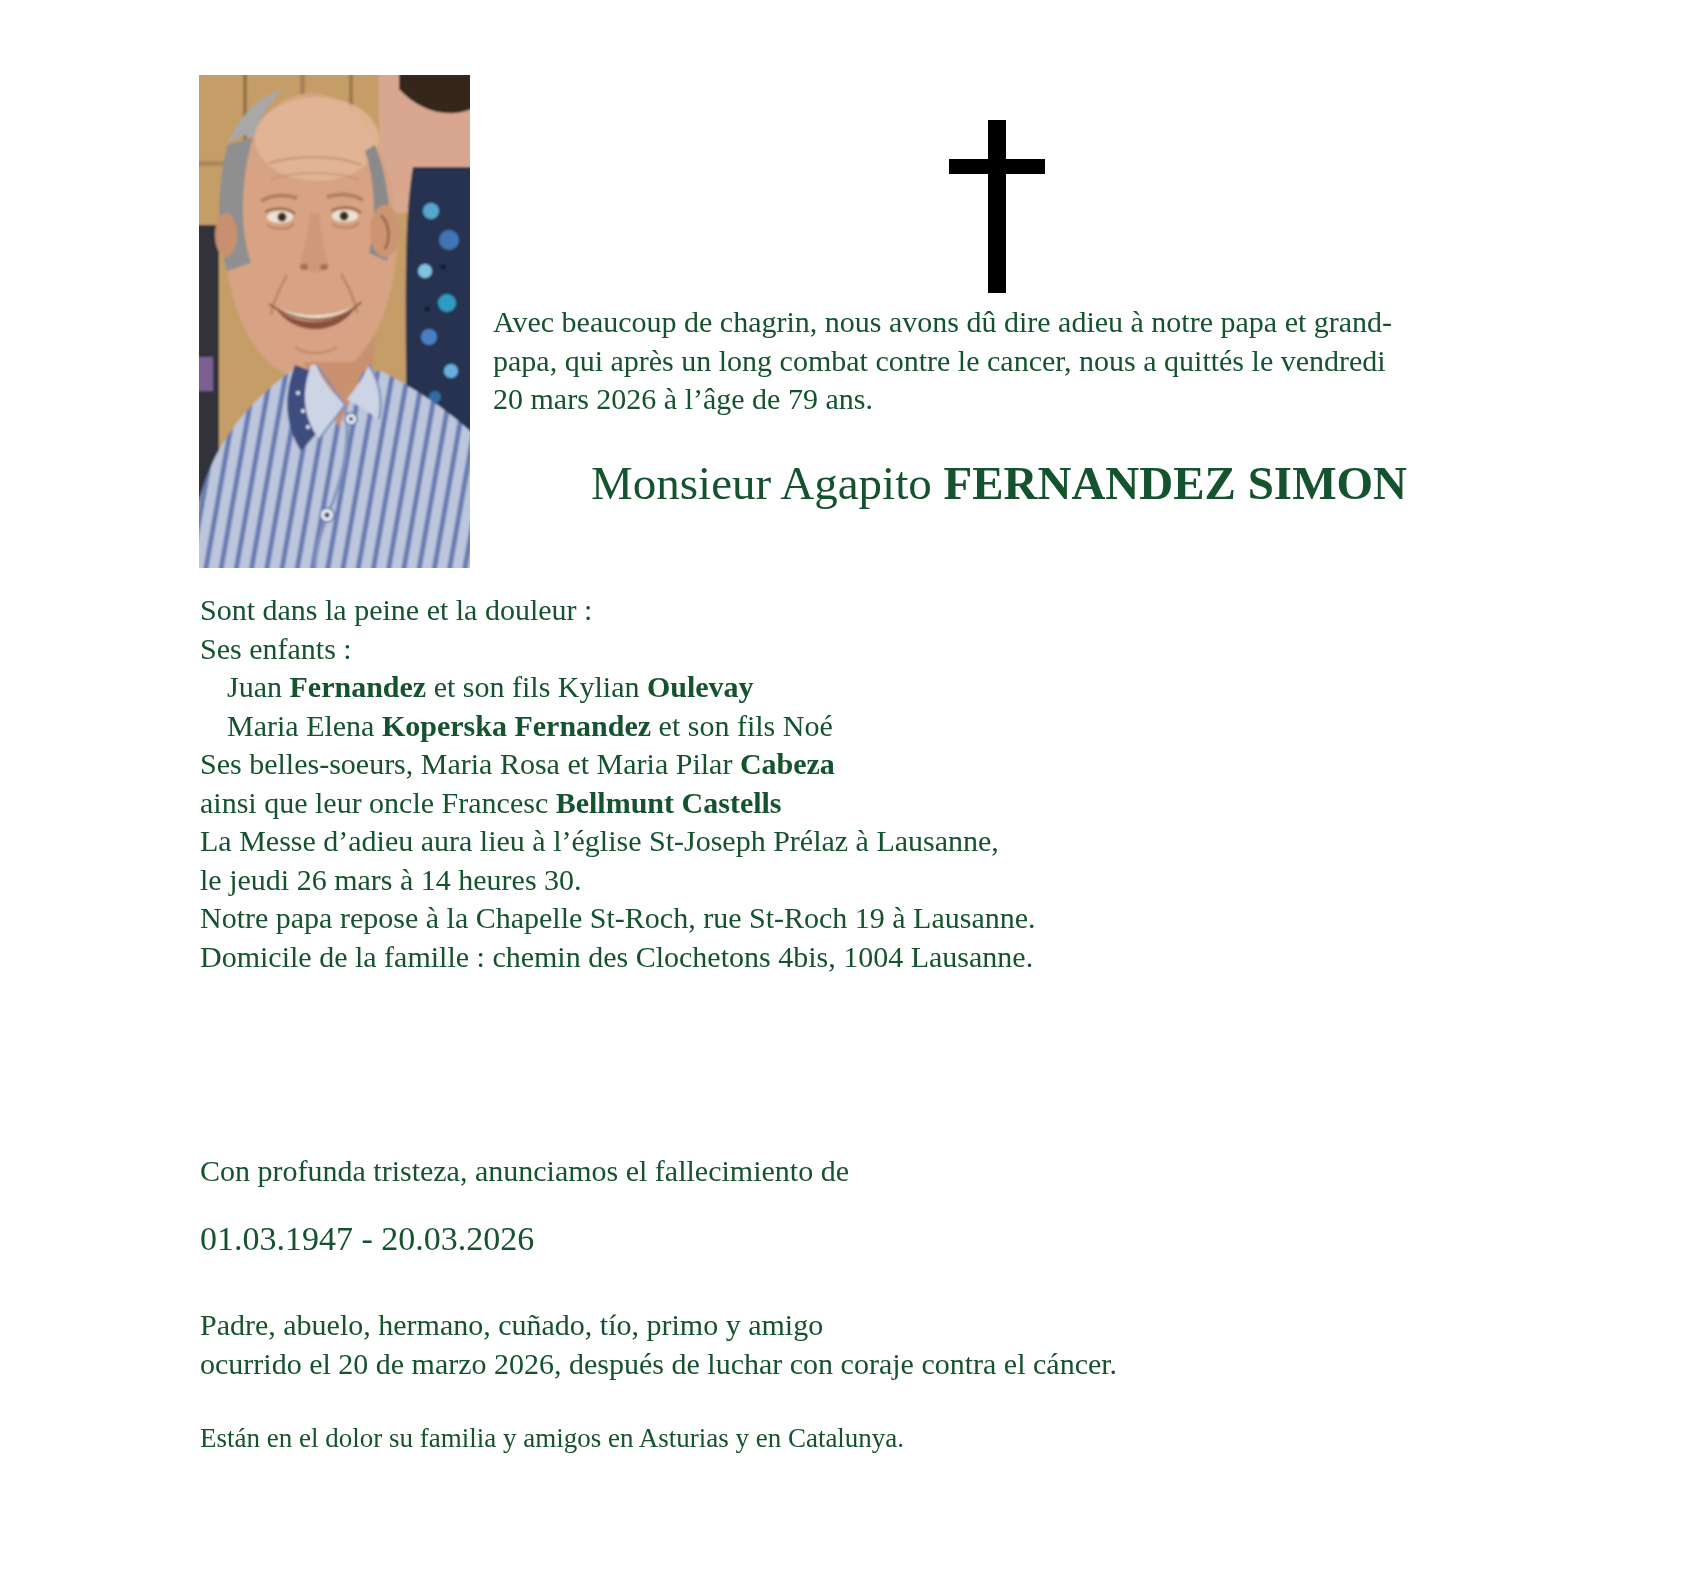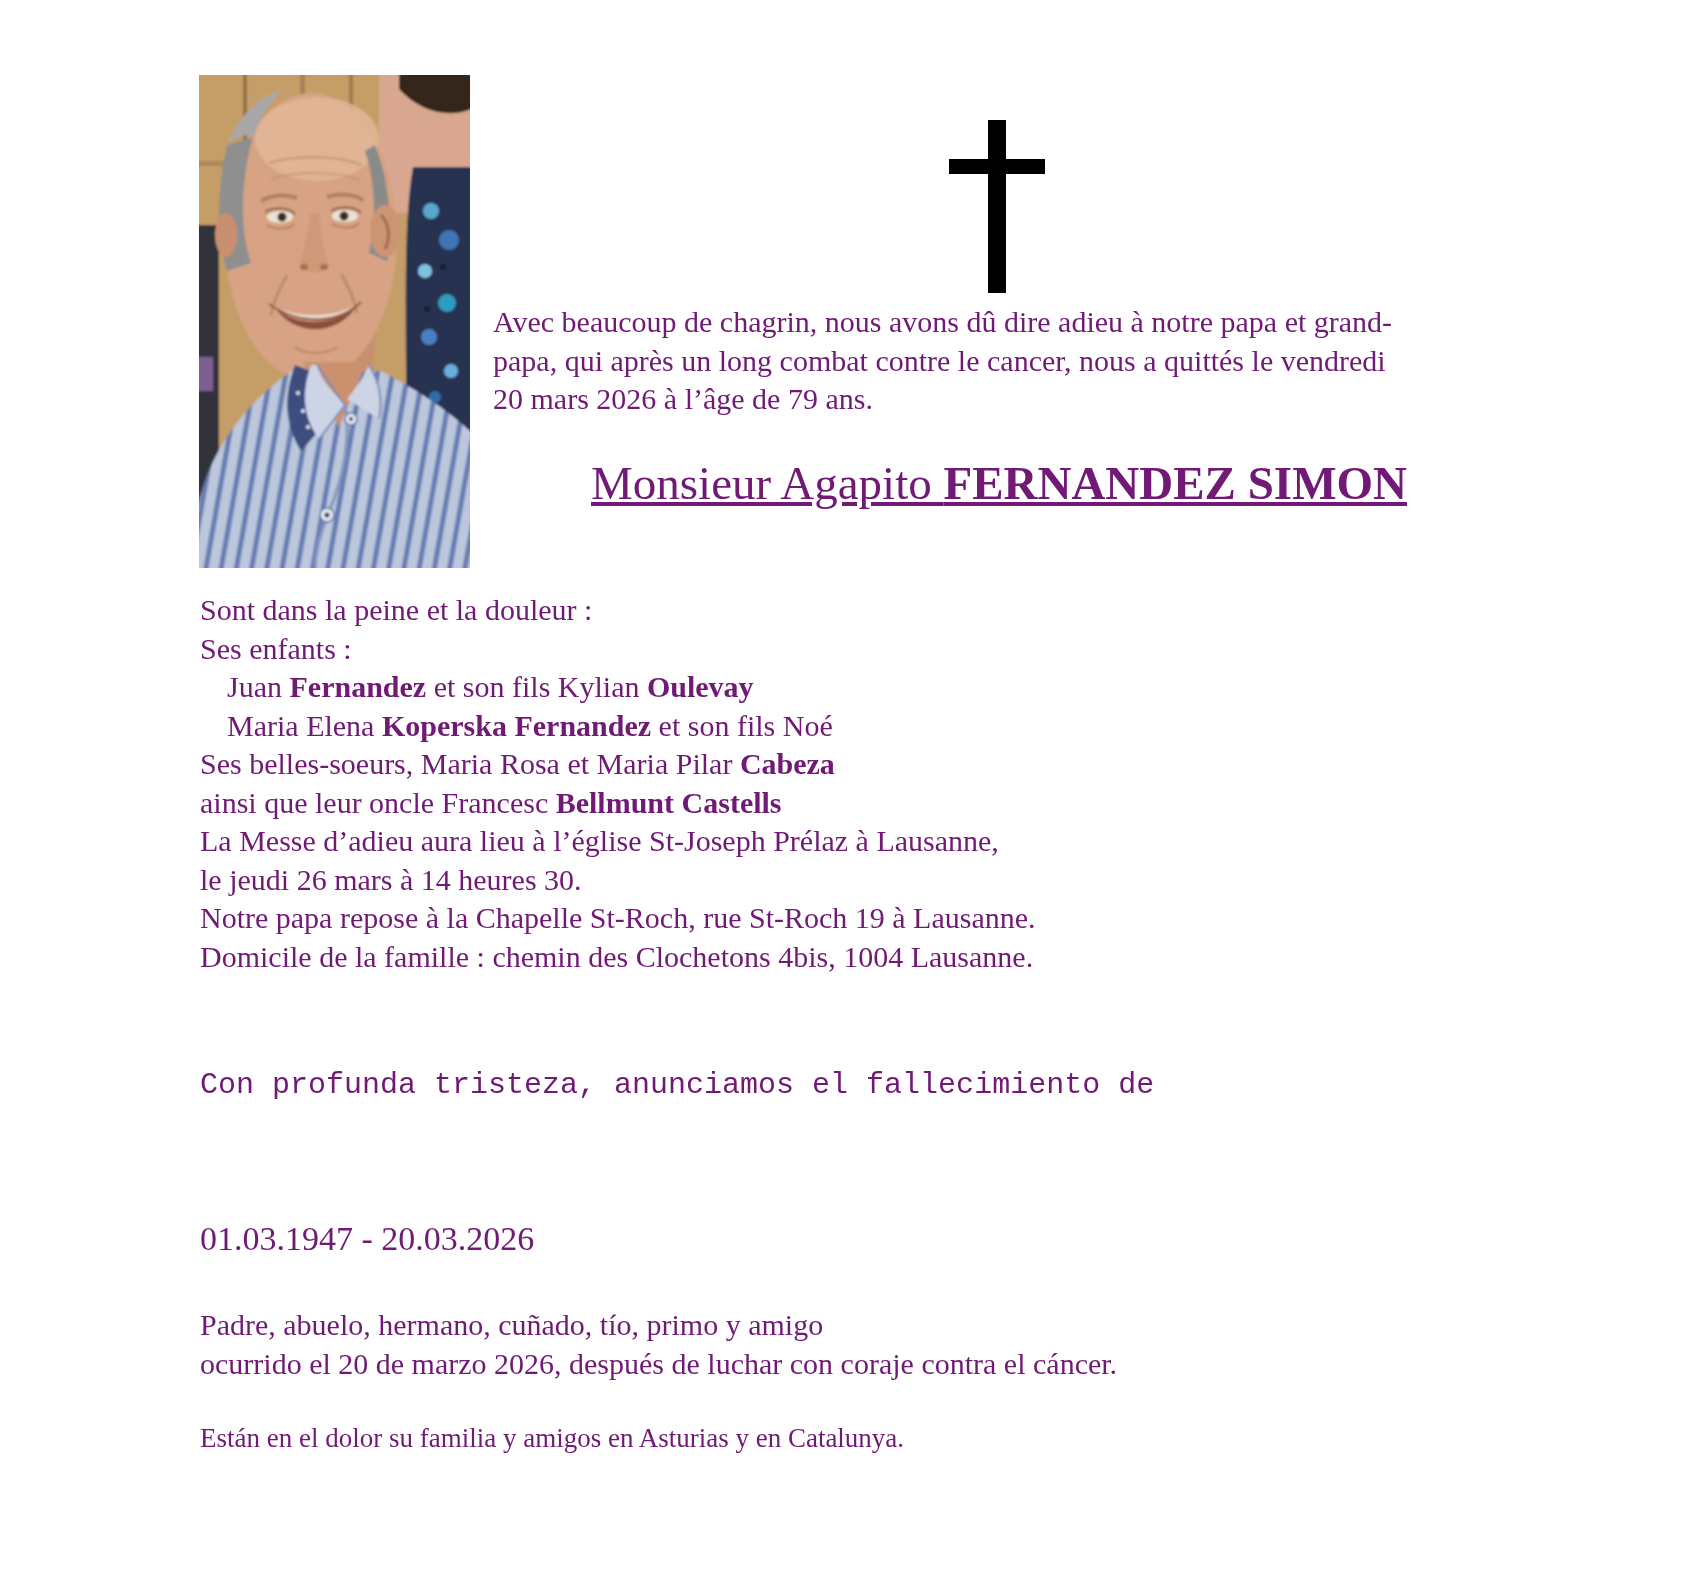--- a/index.html
+++ b/index.html
@@ -2,44 +2,44 @@
 <html><head>
 <meta charset="utf-8">
 <style>
   html,body{margin:0;padding:0;background:#e8e8e8;}
   .page{
     position:relative;
     width:1700px;height:1591px;
     background:#ffffff;
     overflow:hidden;
     font-family:"Liberation Serif","DejaVu Serif",serif;
-    color:#701a75;
+    color:#14532d;
   }
   .abs{position:absolute;}
   .nowrap{white-space:nowrap;}
 
   
   .photo{left:199px;top:75px;width:271px;height:493px;overflow:hidden;}
 
   
   .cross-v{left:988px;top:120px;width:18px;height:173px;background:#000;}
   .cross-h{left:949px;top:159px;width:96px;height:15px;background:#000;}
 
   
   .fr-intro{left:493px;top:303px;width:1020px;font-size:30px;line-height:38.5px;}
 
   
-  .fr-title{left:493px;top:460px;width:1012px;text-align:center;font-size:47px;line-height:1;text-decoration:underline;}
+  .fr-title{left:493px;top:460px;width:1012px;text-align:center;font-size:47px;line-height:1;}
 
   
   .family{left:200px;top:591px;width:1310px;font-size:30px;line-height:38.5px;}
   .fline.indent{padding-left:27px;}
 
   
-  .es-announce{left:200px;top:1066px;width:1310px;font-size:30px;line-height:38.5px;font-family:Liberation Mono, monospace;}
+  .es-announce{left:200px;top:1152px;width:1310px;font-size:30px;line-height:38.5px;}
   .es-title{left:200px;top:1170px;width:1300px;text-align:center;font-size:48px;line-height:1;}
   .es-dates{left:200px;top:1222px;width:1300px;text-align:left;font-size:34px;line-height:1;}
   .es-body{left:200px;top:1306px;width:1310px;font-size:30px;line-height:38.5px;}
   .es-mourners{left:200px;top:1419px;width:1310px;font-size:27px;line-height:38.5px;}
   .closing{left:200px;top:1498px;width:1305px;text-align:right;
            font-size:31px;line-height:1;font-style:italic;}
 </style>
 </head>
 <body>
 

